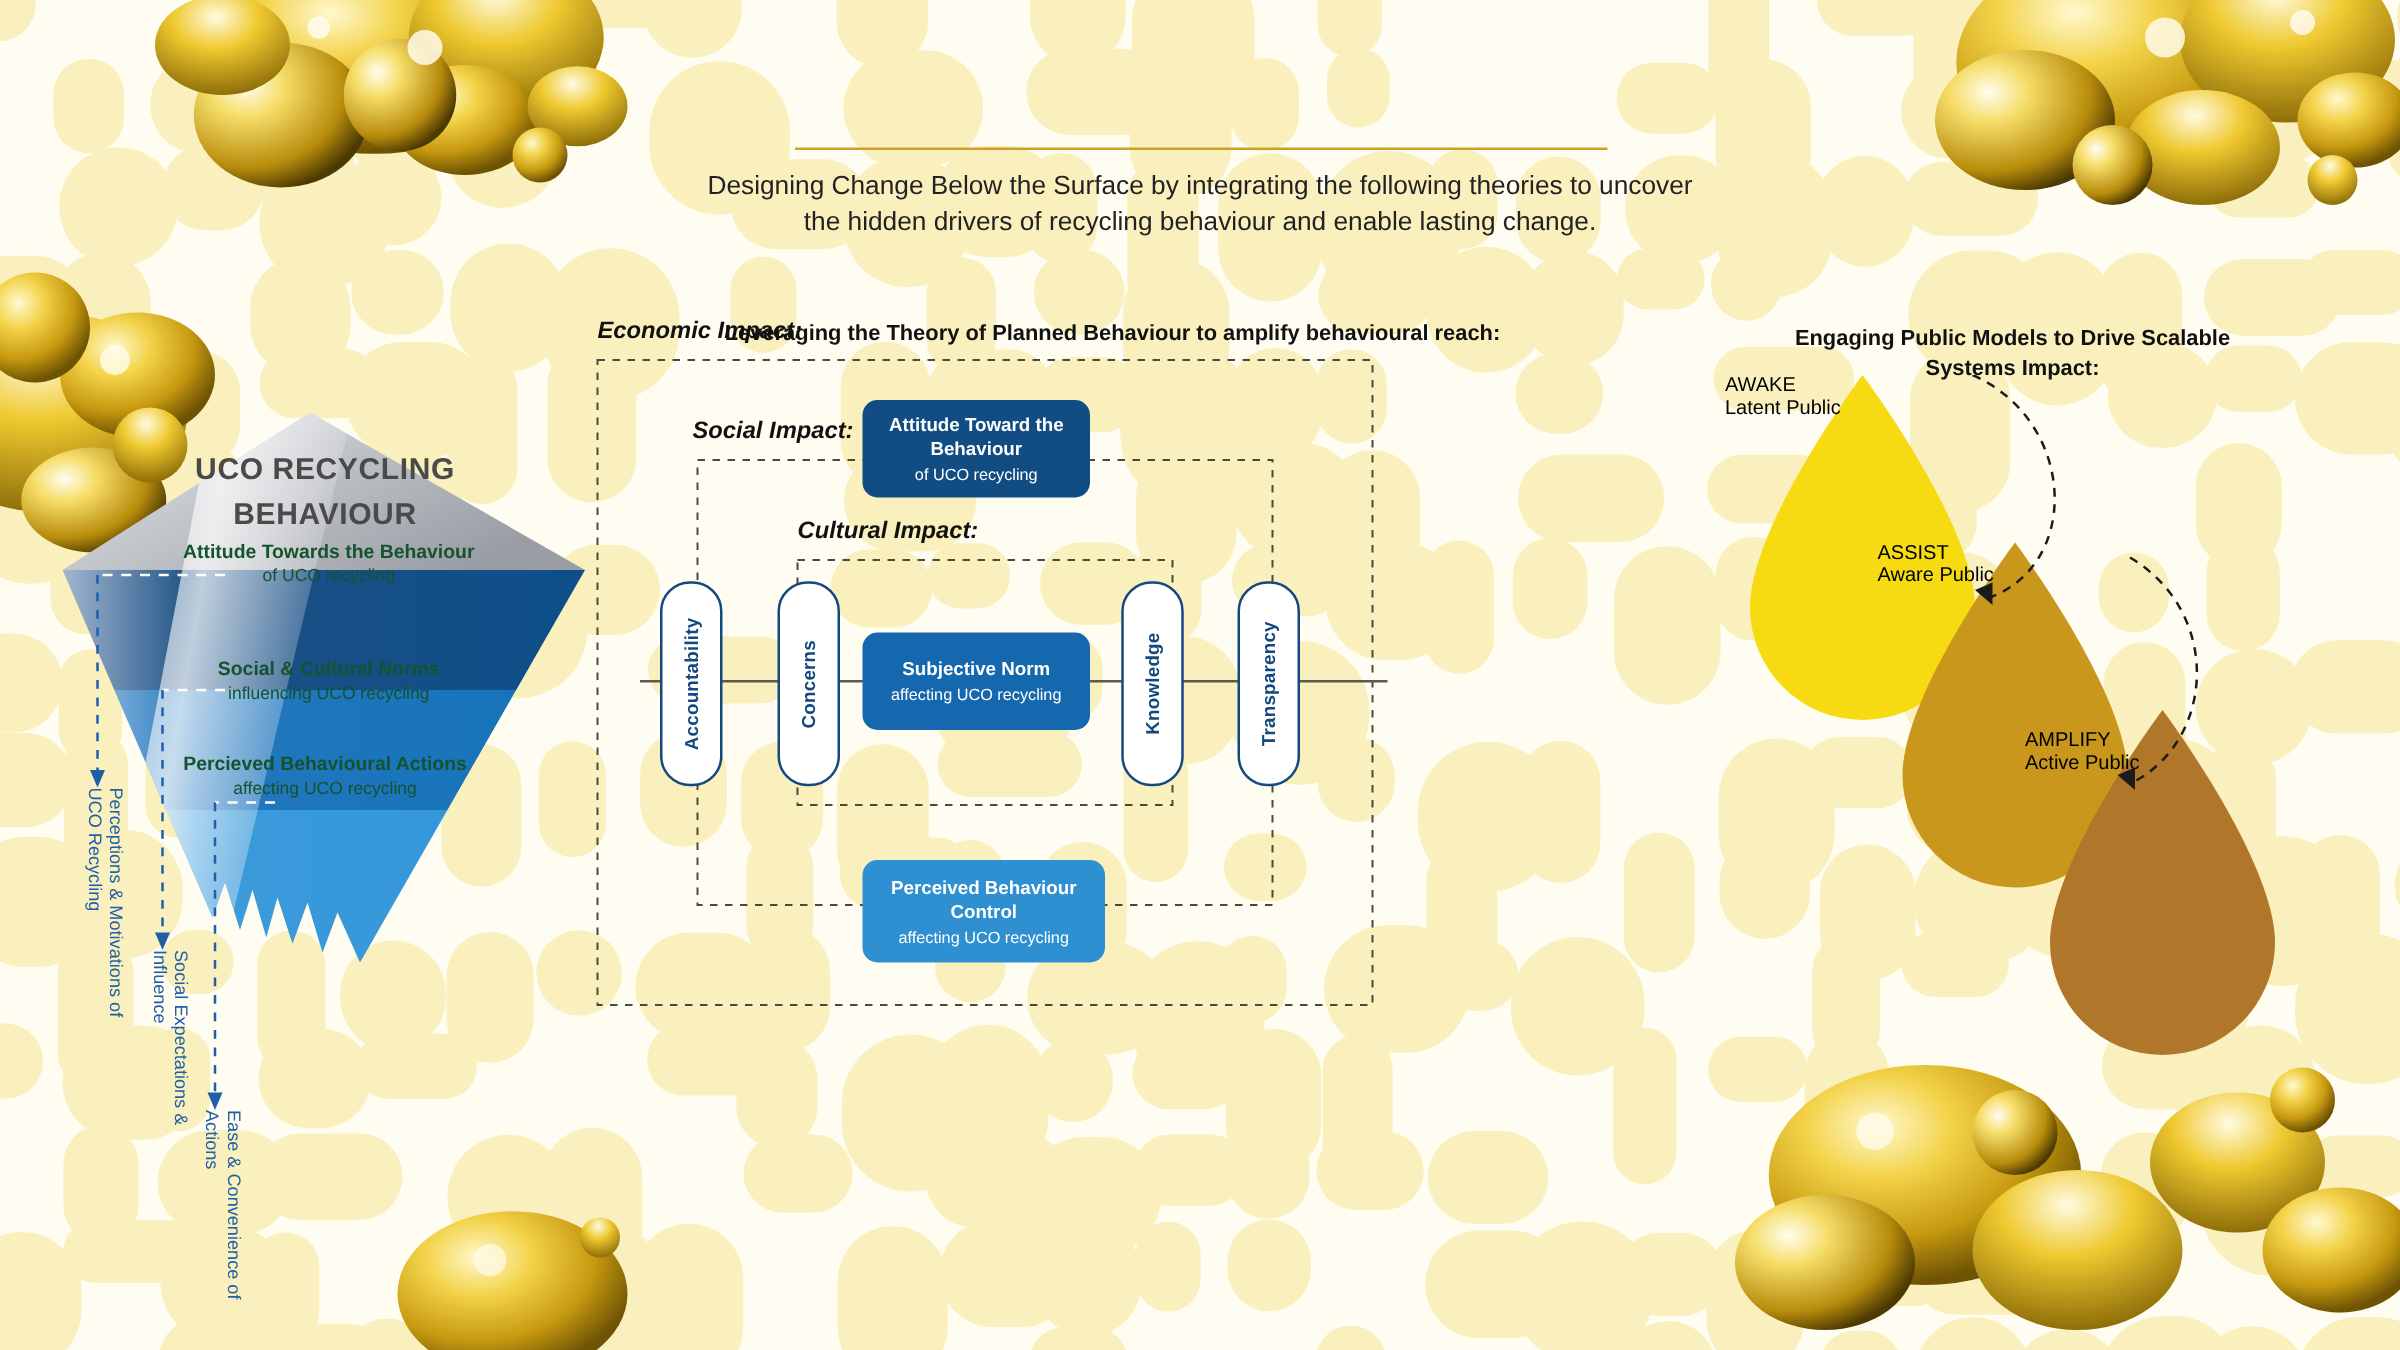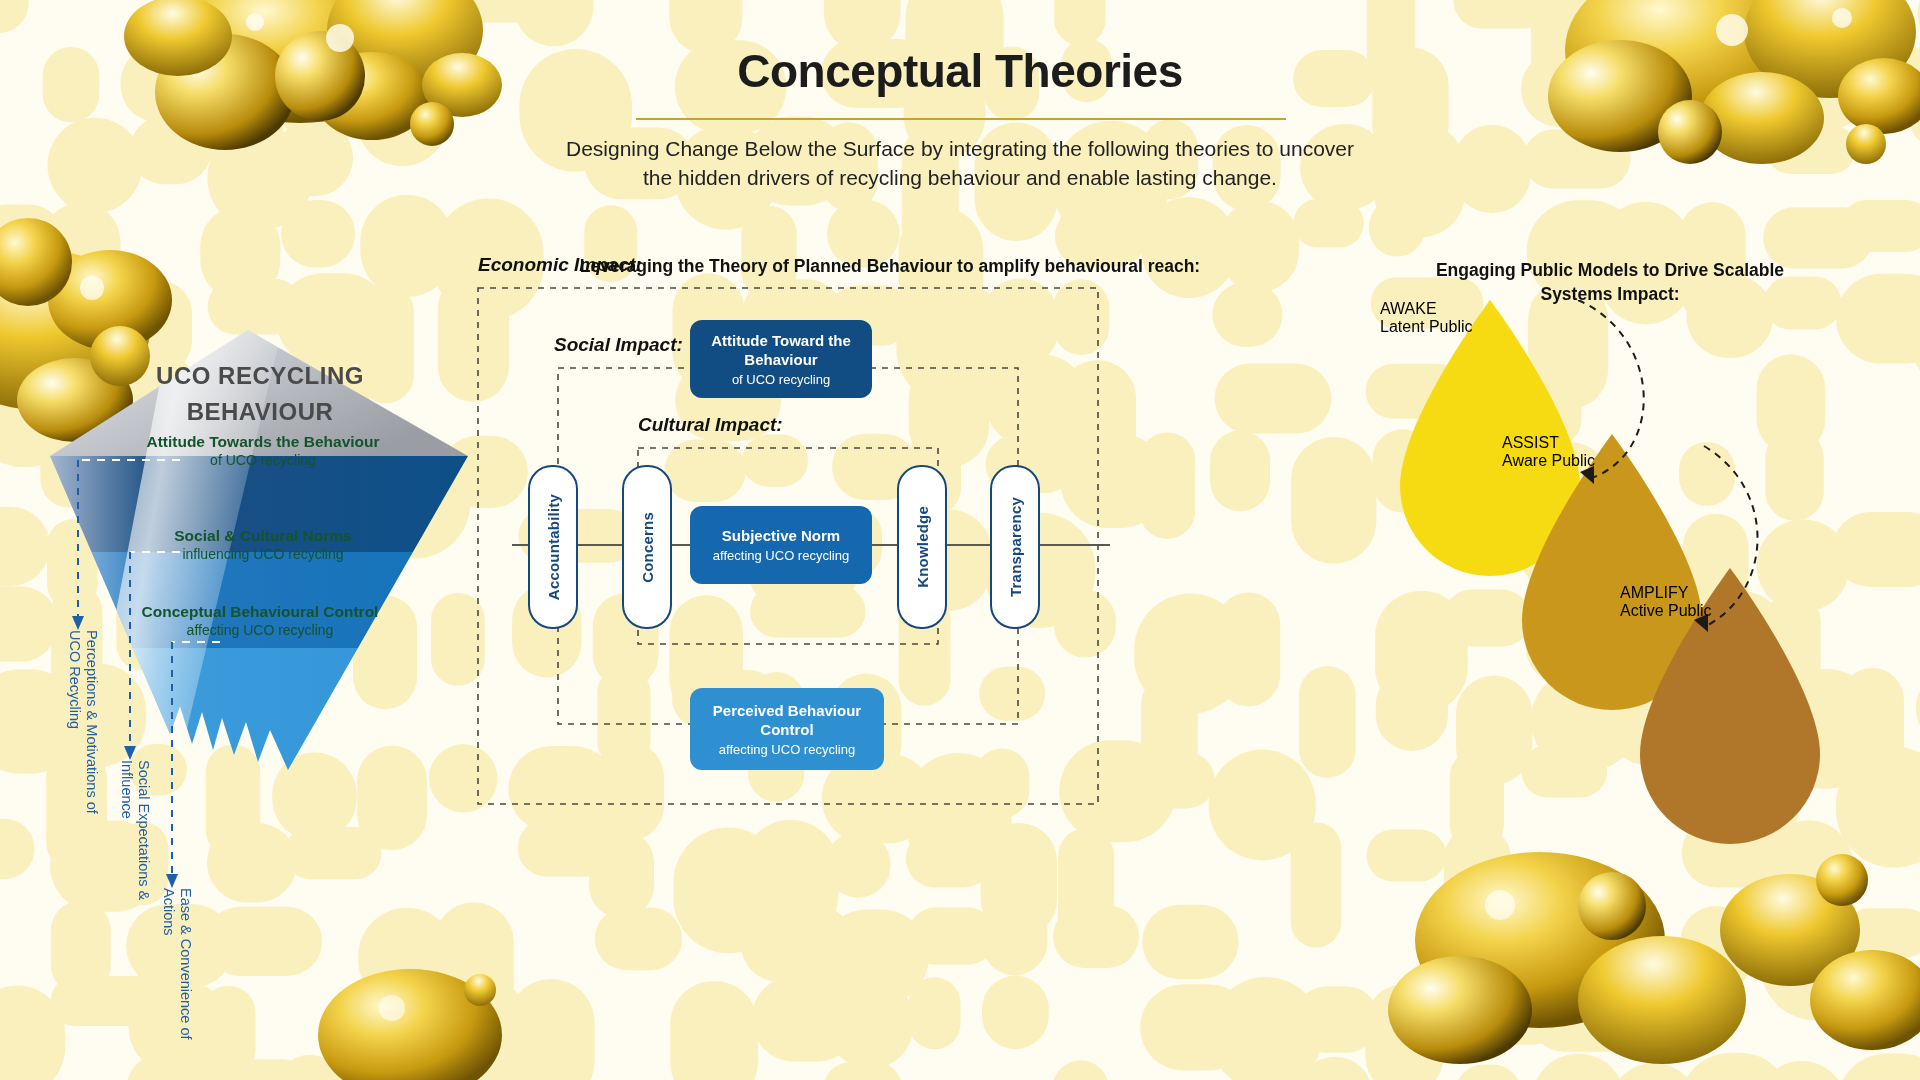--- a/index.html
+++ b/index.html
@@ -441,21 +441,20 @@
 
   <g>
     <ellipse cx="410" cy="1035" rx="92" ry="66" fill="url(#goldA)"></ellipse>
     <circle cx="480" cy="990" r="16" fill="url(#goldB)"></circle>
     <circle cx="392" cy="1008" r="13" fill="#FFFBEA" opacity=".7"></circle>
   </g>
 </svg>
 
 <div id="stage">
 
-  <div class="title">Conceptual Theories</div>
   <div class="title-rule"></div>
   <div class="subtitle">Designing Change Below the Surface by integrating the following theories to uncover the hidden drivers of recycling behaviour and enable lasting change.</div>
 
   <div class="col-head" id="head-mid">Leveraging the Theory of Planned Behaviour to amplify behavioural reach:</div>
   <div class="col-head" id="head-right">Engaging Public Models to Drive Scalable Systems Impact:</div>
 
   <div id="iceberg-wrap">
     <svg width="520" height="640" viewBox="0 0 520 640">
       <defs>
         <linearGradient id="iceTip" x1="0" y1="0" x2="1" y2="0.6">
@@ -506,21 +505,21 @@
       <div class="ice-b">Attitude Towards the Behaviour</div>
       <div class="ice-s">of UCO recycling</div>
     </div>
 
     <div class="ice-label" style="left:98px;top:196px;width:290px;">
       <div class="ice-b">Social &amp; Cultural Norms</div>
       <div class="ice-s">influencing UCO recycling</div>
     </div>
 
     <div class="ice-label" style="left:110px;top:272px;width:260px;">
-      <div class="ice-b">Conceptual Behavioural Control</div>
+      <div class="ice-b">Percieved Behavioural Actions</div>
       <div class="ice-s">affecting UCO recycling</div>
     </div>
 
     
     <svg width="520" height="640" viewBox="0 0 520 640" style="position:absolute;left:0;top:0;">
       <g stroke="#ffffff" stroke-width="2" stroke-dasharray="8 7" fill="none">
         <path d="M160 130 L58 130"></path>
         <path d="M160 222 L110 222"></path>
         <path d="M200 312 L152 312"></path>
       </g>

